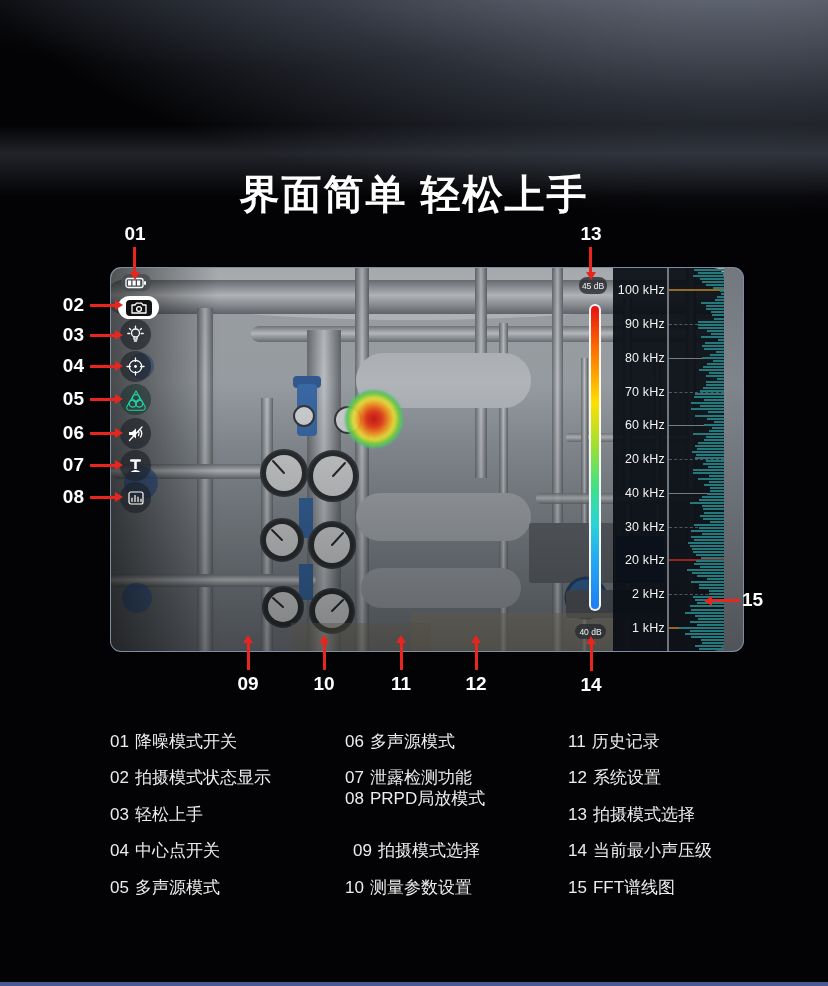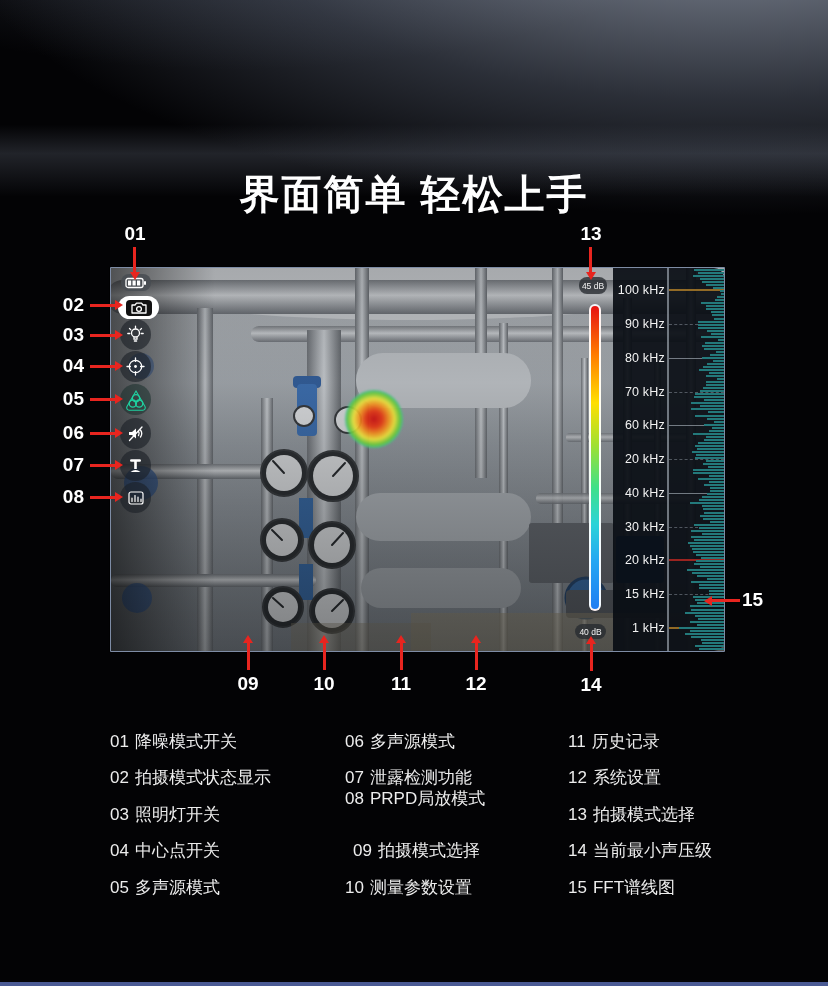--- a/index.html
+++ b/index.html
@@ -13,22 +13,22 @@
       radial-gradient(90% 120% at 28% -55%, rgba(96,106,126,.5), rgba(40,46,60,0) 70%),
       linear-gradient(to bottom, rgba(0,0,0,0) 52%, rgba(142,152,172,.22) 64%, rgba(0,0,0,0) 82%);
   }
   .bottom-strip{position:absolute;left:0;right:0;bottom:0;height:4px;background:#4a5a94;}
 
   .page-title{position:absolute;left:0;right:0;top:140px;text-align:center;
     font-size:40px;font-weight:bold;letter-spacing:2px;color:#fff;}
 
   
   .screen{position:absolute;left:110px;top:267px;width:613px;height:383px;
-    border-radius:1px;overflow:hidden;border:1px solid rgba(115,135,175,.55);
-    background:#8d939a;box-shadow:0 0 0 1px rgba(0,0,0,.6);}
+    border-radius:11px;overflow:hidden;border:1px solid rgba(115,135,175,.55);
+    background:#8d939a;box-shadow:0 0 0 1px rgba(0,0,0,.6);padding-left:19px;}
   .scene-svg{position:absolute;inset:0;}
   .scene-dim{position:absolute;inset:0;pointer-events:none;
     background:
       linear-gradient(to right, rgba(0,0,0,.52), rgba(0,0,0,0) 17%),
       linear-gradient(to bottom, rgba(10,12,16,.20) 0%, rgba(10,12,16,.10) 30%, rgba(5,7,9,.45) 100%);}
   .heat-blob{position:absolute;left:234px;top:122px;width:58px;height:58px;border-radius:50%;
     filter:blur(1px);opacity:.92;
     background:radial-gradient(circle,#c60f0f 0%,#e23613 20%,#ef8f1e 36%,#e9df39 50%,#67c73b 63%,#27b6d8 77%,#2547c6 88%,rgba(37,71,198,0) 100%);}
 
   
@@ -257,21 +257,21 @@
   <div class="freq-panel">
     <span class="freq-label" style="top:22px">100 kHz</span>
     <span class="freq-label" style="top:56px">90 kHz</span>
     <span class="freq-label" style="top:90px">80 kHz</span>
     <span class="freq-label" style="top:124px">70 kHz</span>
     <span class="freq-label" style="top:157px">60 kHz</span>
     <span class="freq-label" style="top:191px">20 kHz</span>
     <span class="freq-label" style="top:225px">40 kHz</span>
     <span class="freq-label" style="top:259px">30 kHz</span>
     <span class="freq-label" style="top:292px">20 kHz</span>
-    <span class="freq-label" style="top:326px">15 kHz</span>
+    <span class="freq-label" style="top:326px">2 kHz</span>
     <span class="freq-label" style="top:360px">1 kHz</span>
 
     <div class="gline orangeline" style="top:21px"></div>
     <div class="gline dashed" style="top:56px"></div>
     <div class="gline solid" style="top:90px"></div>
     <div class="gline dashed" style="top:124px"></div>
     <div class="gline solid" style="top:157px"></div>
     <div class="gline dashed" style="top:191px"></div>
     <div class="gline solid" style="top:225px"></div>
     <div class="gline dashed" style="top:259px"></div>
@@ -466,21 +466,21 @@
 <div class="co-num" style="left:574px;top:673px;width:34px;text-align:center">14</div>
 <div class="a-line" style="left:589.5px;top:644px;width:3px;height:27px"></div>
 <div class="a-head h-up" style="left:586px;top:636px"></div>
 
 <div class="co-num" style="left:742px;top:588px">15</div>
 <div class="a-line" style="left:712px;top:599px;width:28px;height:3px"></div>
 <div class="a-head h-left" style="left:704px;top:595.5px"></div>
 
 <div class="legend-row" style="left:110px;top:730px"><span class="n">01</span><span>降噪模式开关</span></div>
 <div class="legend-row" style="left:110px;top:766px"><span class="n">02</span><span>拍摄模式状态显示</span></div>
-<div class="legend-row" style="left:110px;top:803px"><span class="n">03</span><span>照明灯开关</span></div>
+<div class="legend-row" style="left:110px;top:803px"><span class="n">03</span><span>轻松上手</span></div>
 <div class="legend-row" style="left:110px;top:839px"><span class="n">04</span><span>中心点开关</span></div>
 <div class="legend-row" style="left:110px;top:876px"><span class="n">05</span><span>多声源模式</span></div>
 
 <div class="legend-row" style="left:345px;top:730px"><span class="n">06</span><span>多声源模式</span></div>
 <div class="legend-row" style="left:345px;top:766px"><span class="n">07</span><span>泄露检测功能</span></div>
 <div class="legend-row" style="left:345px;top:787px"><span class="n">08</span><span>PRPD局放模式</span></div>
 <div class="legend-row" style="left:353px;top:839px"><span class="n">09</span><span>拍摄模式选择</span></div>
 <div class="legend-row" style="left:345px;top:876px"><span class="n">10</span><span>测量参数设置</span></div>
 
 <div class="legend-row" style="left:568px;top:730px"><span class="n">11</span><span>历史记录</span></div>

